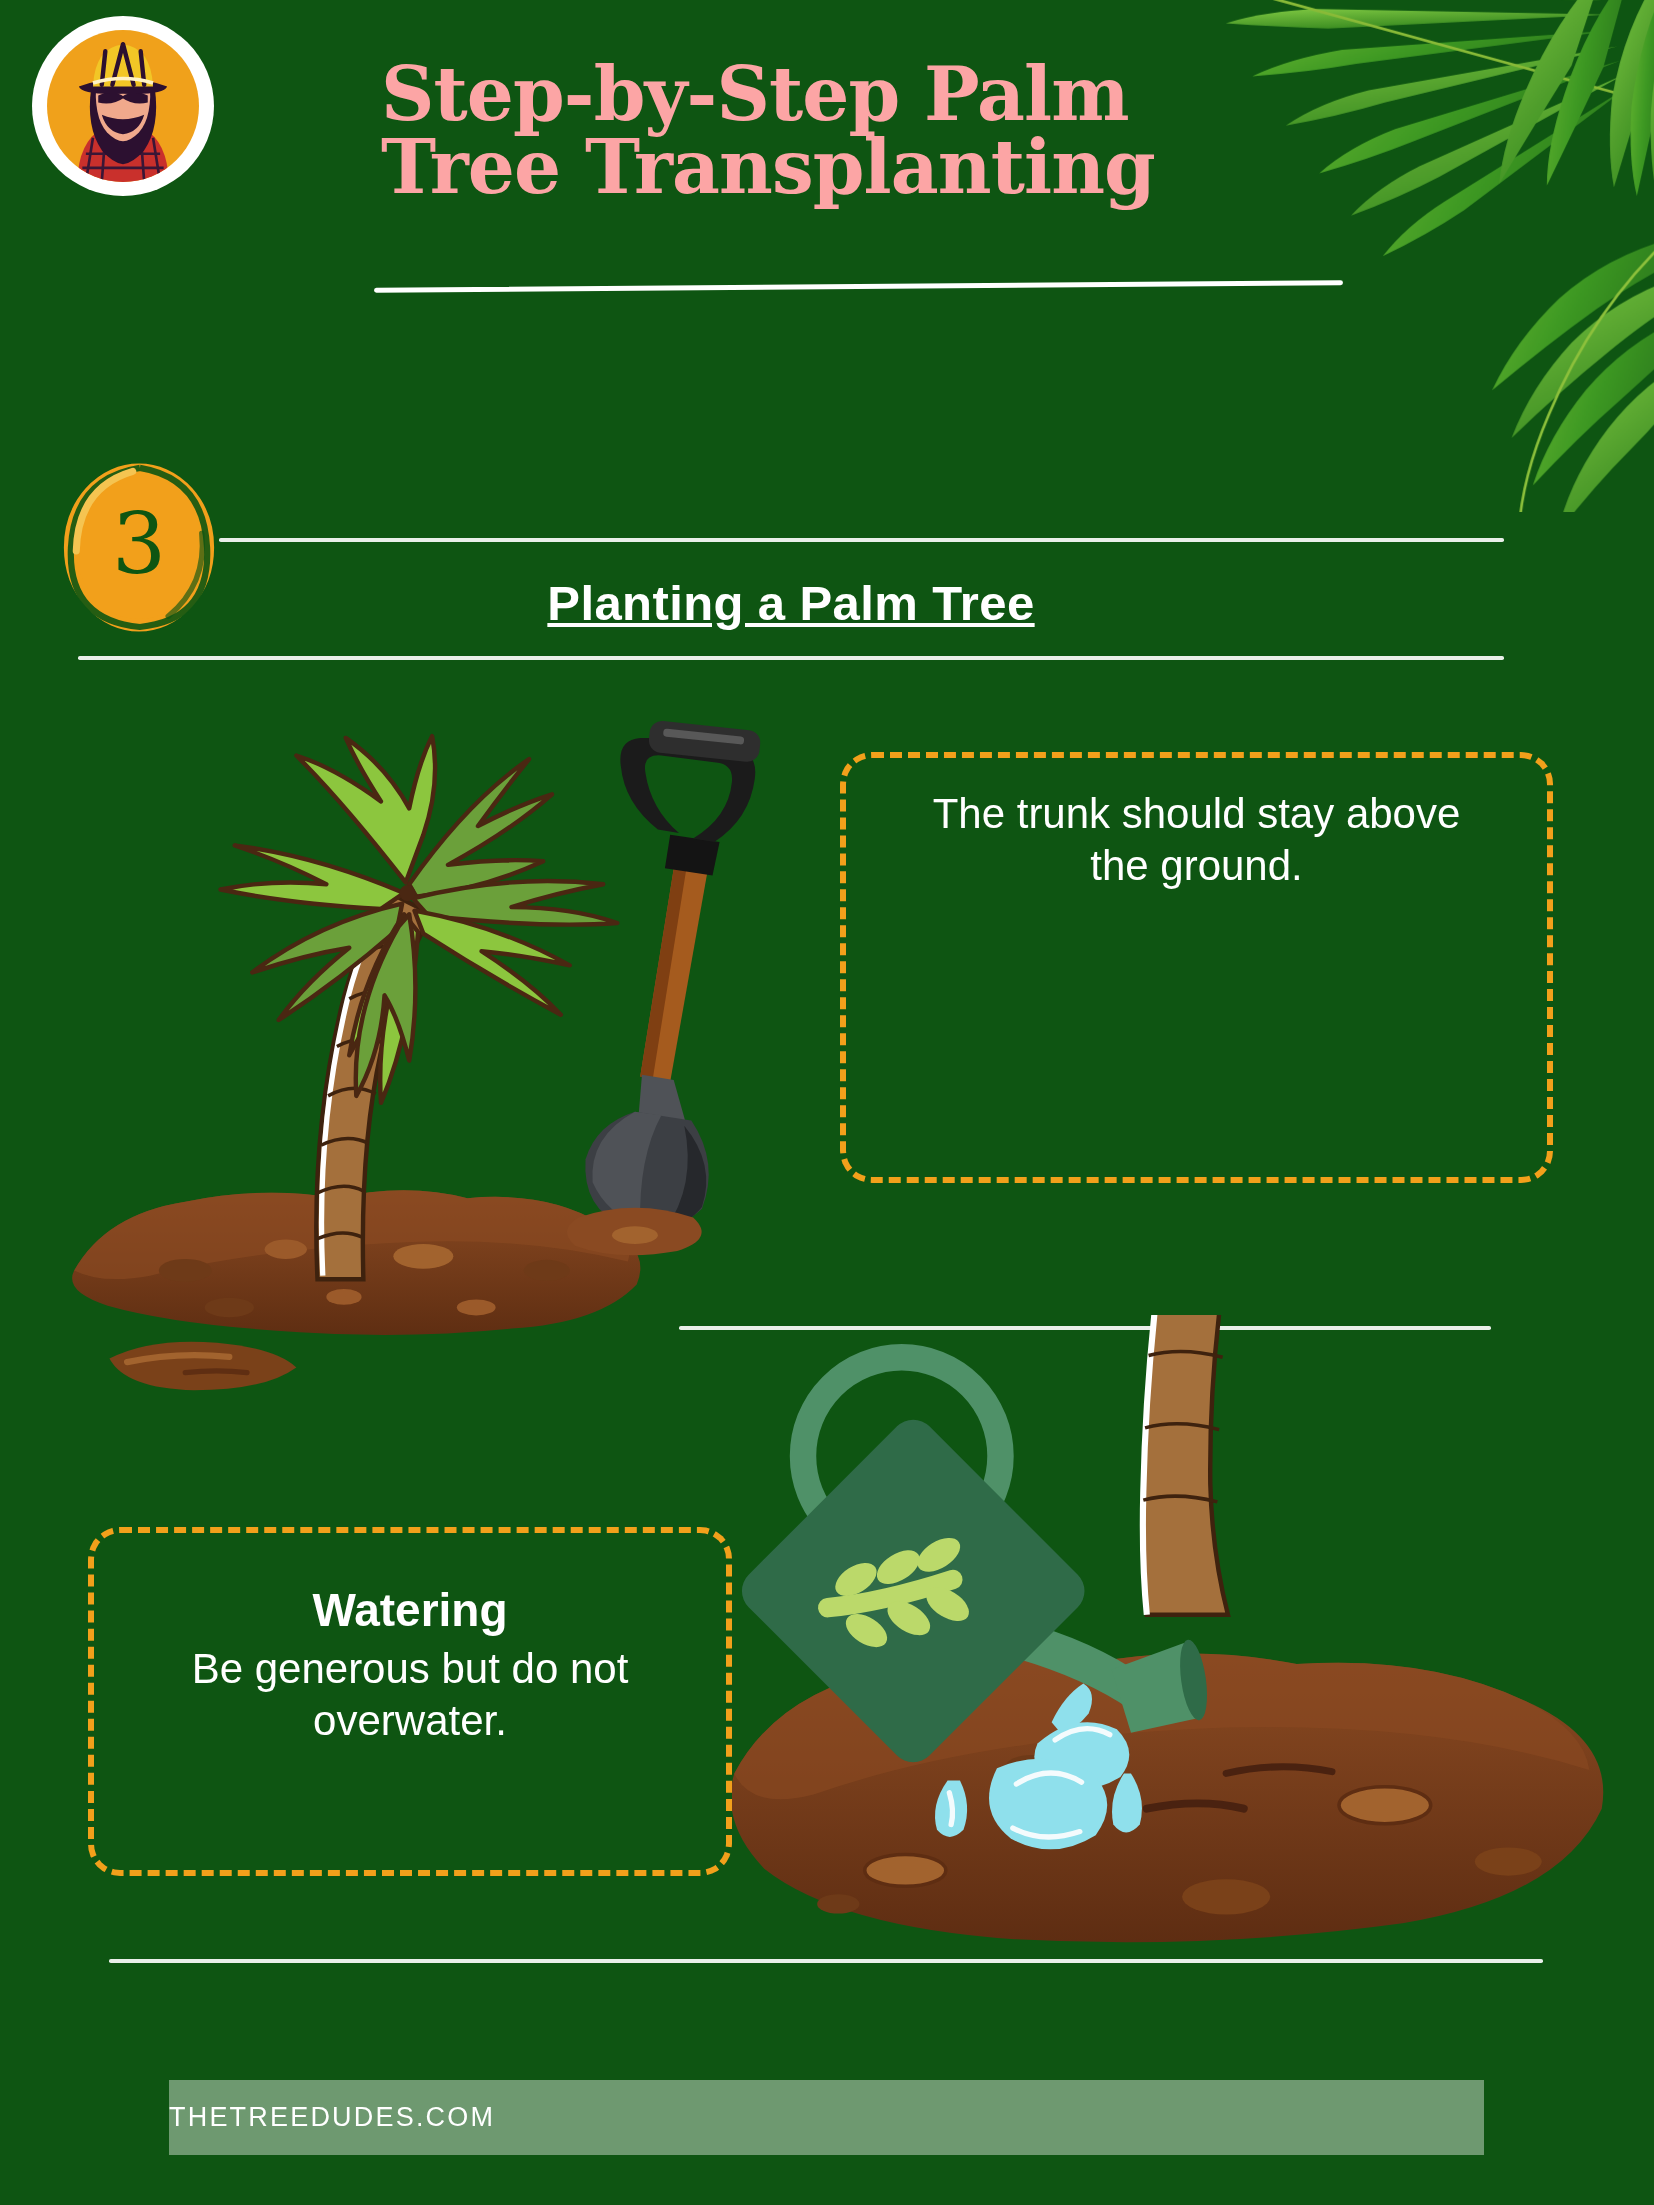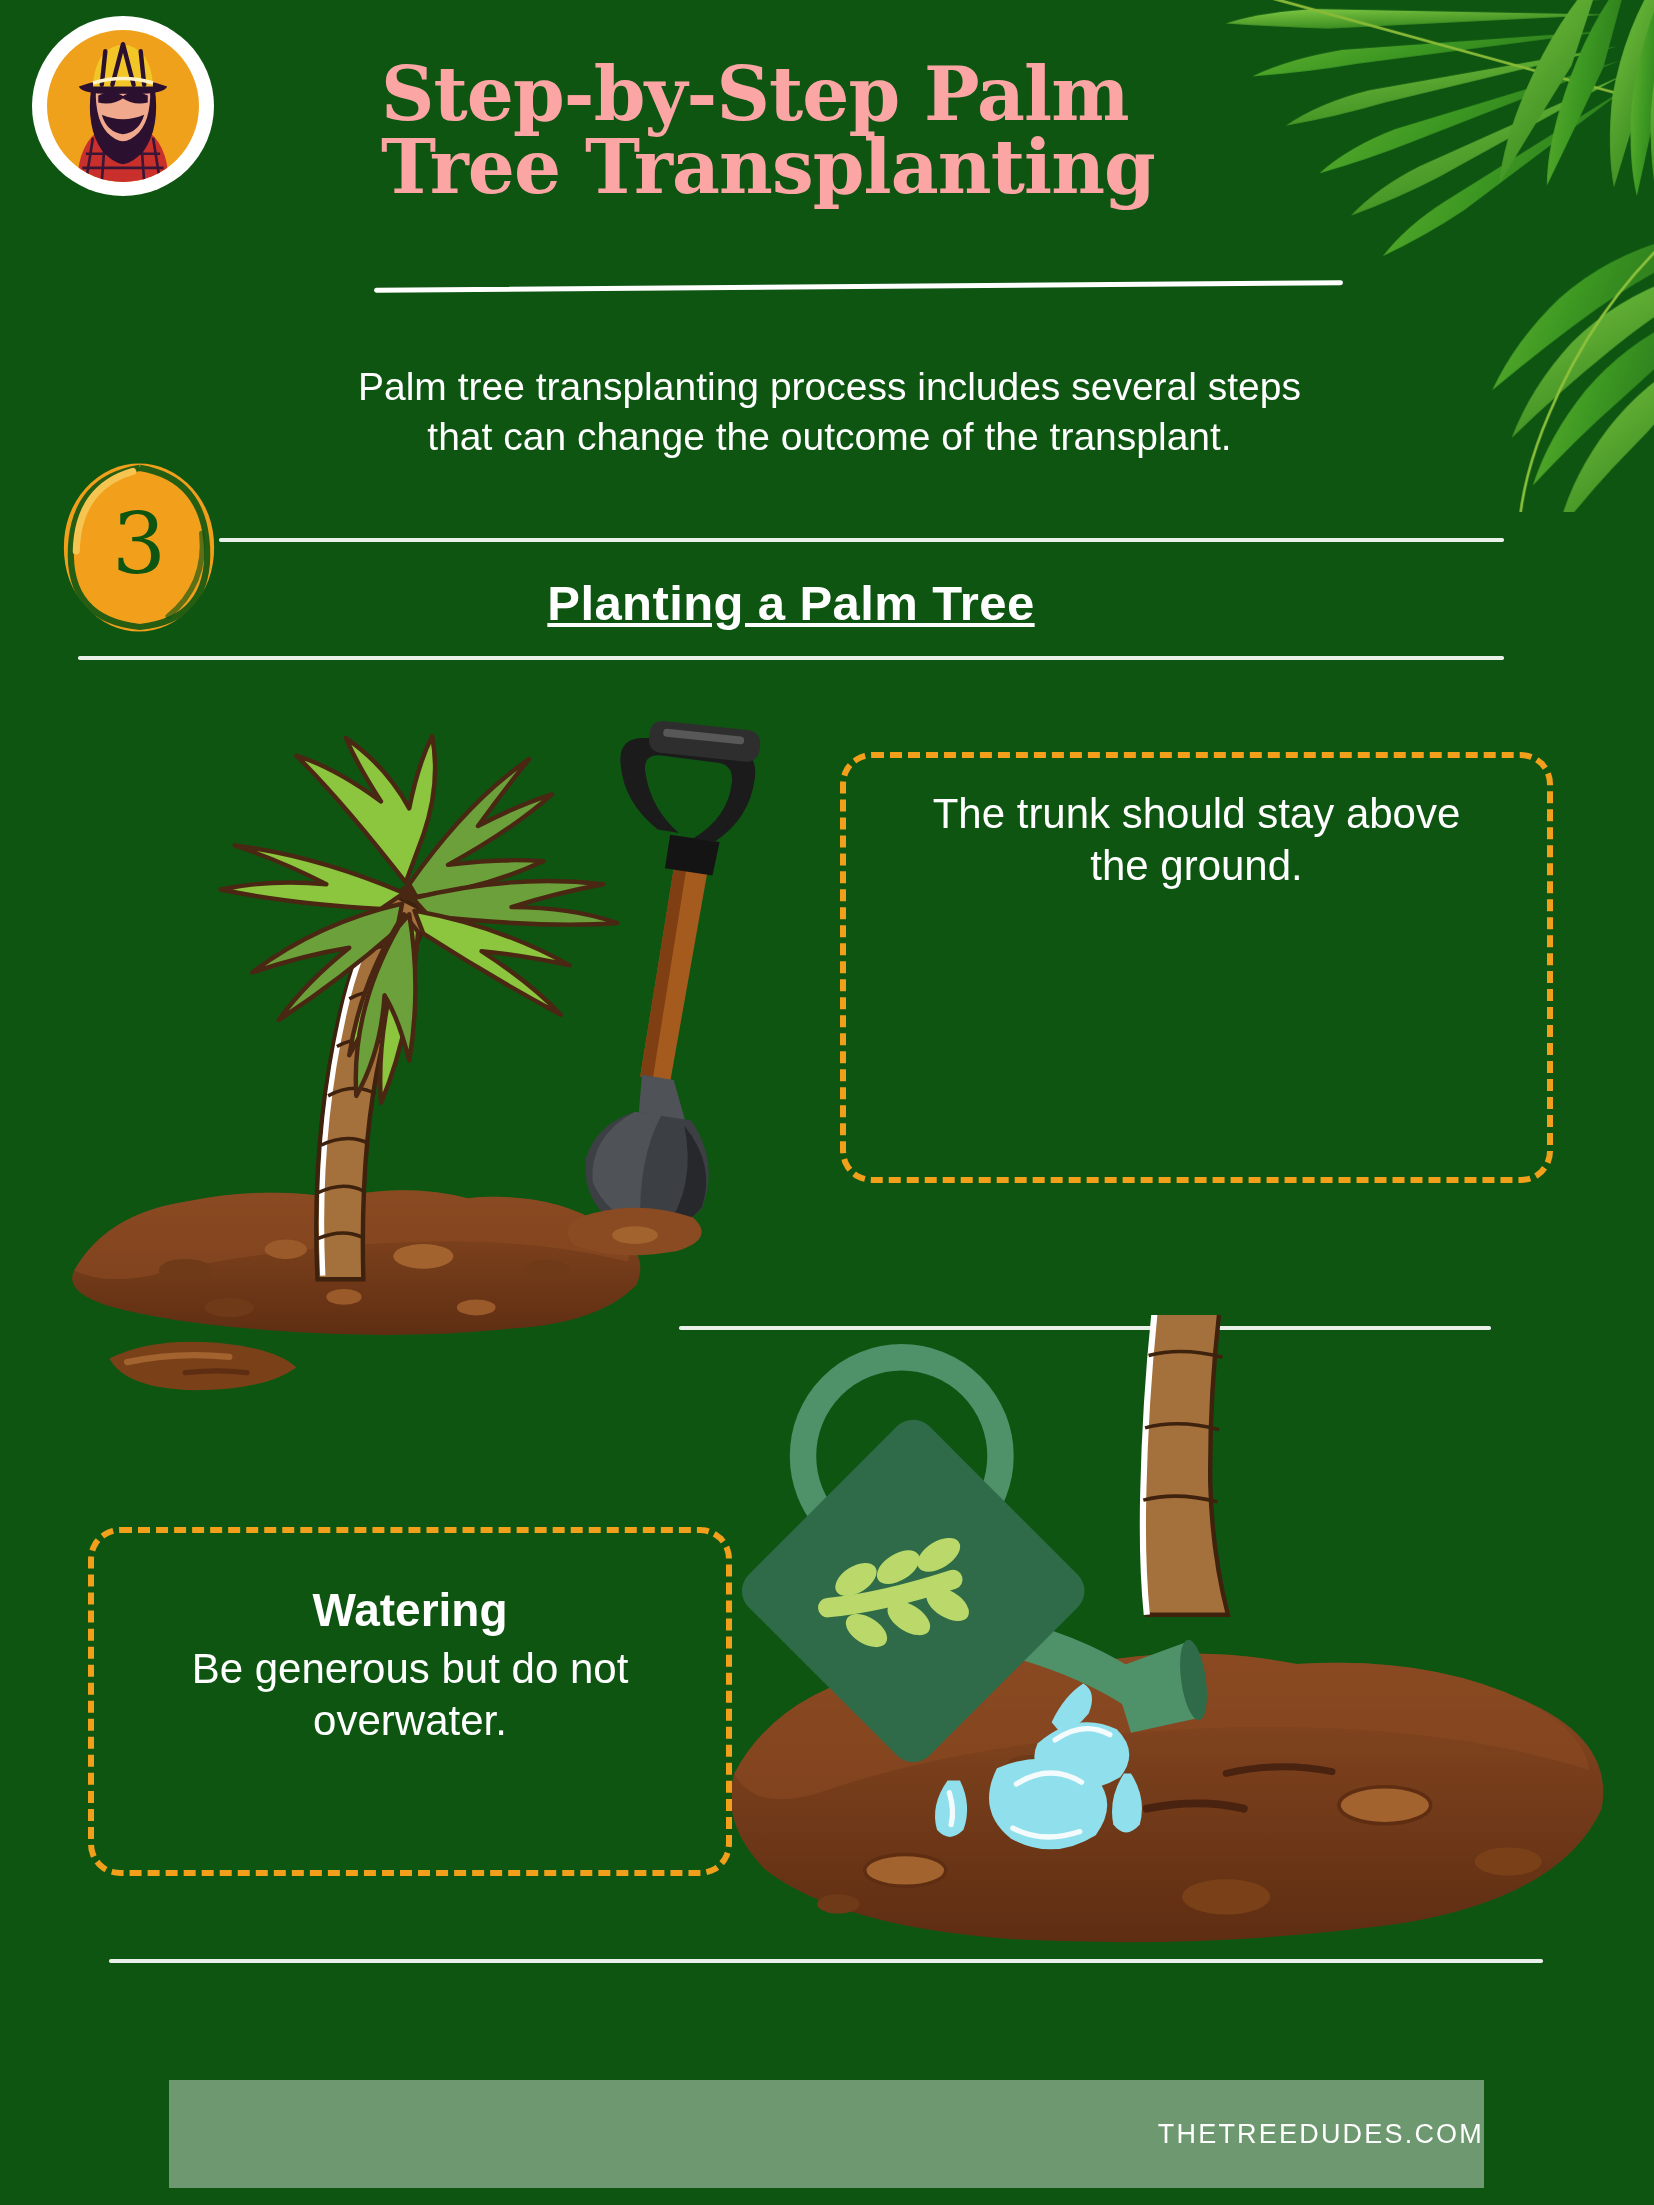--- a/index.html
+++ b/index.html
@@ -98,23 +98,23 @@
   }
   .card-place .card-title{margin-top:30px;}
   .card-water .card-title{margin-top:25px;}
   .card-body{
     font-size:42px;font-weight:300;line-height:1.24;margin:5.3px 0 0 0;
     white-space:pre-line;
   }
 
   
   .footer{
-    position:absolute;left:169px;top:2080px;width:1315px;height:108px;
+    position:absolute;left:169px;top:2080px;width:1315px;height:75px;
     background:rgba(255,255,255,0.40);
-    display:flex;align-items:center;justify-content:flex-end;
+    display:flex;align-items:center;justify-content:flex-start;
   }
   .footer-text{
     color:#FFFFFF;font-size:27px;letter-spacing:2.2px;font-weight:300;
   }
 </style>
 </head>
 <body>
 
 <div class="page">
 
@@ -190,22 +190,20 @@
       </svg>
     </div>
   </div>
 
   <div class="title-block">
     <h1 class="title">Step-by-Step Palm
 Tree Transplanting</h1>
   </div>
   <div class="title-underline"></div>
 
-  <div class="subtitle">Palm tree transplanting process includes several steps
-that can change the outcome of the transplant.</div>
 
   <div class="step-badge">
     <svg viewBox="0 0 190 215" width="168" height="190">
       <ellipse cx="95" cy="108" rx="78" ry="88" fill="#F2A01B"></ellipse>
       <ellipse cx="95" cy="108" rx="78" ry="88" fill="none" stroke="#F2A01B" stroke-width="14"></ellipse>
       <path d="M96 18 Q 22 30 18 108 Q 14 190 96 198 Q 176 190 172 108 Q 168 30 96 18" fill="none" stroke="#0E5512" stroke-width="7" opacity="0.9"></path>
       <path d="M88 22 Q 26 40 24 112" fill="none" stroke="#F5C451" stroke-width="8" stroke-linecap="round"></path>
       <path d="M166 92 Q 172 150 128 186" fill="none" stroke="#0E5512" stroke-width="6" stroke-linecap="round" opacity="0.65"></path>
     </svg>
     <div class="step-num">3</div>

